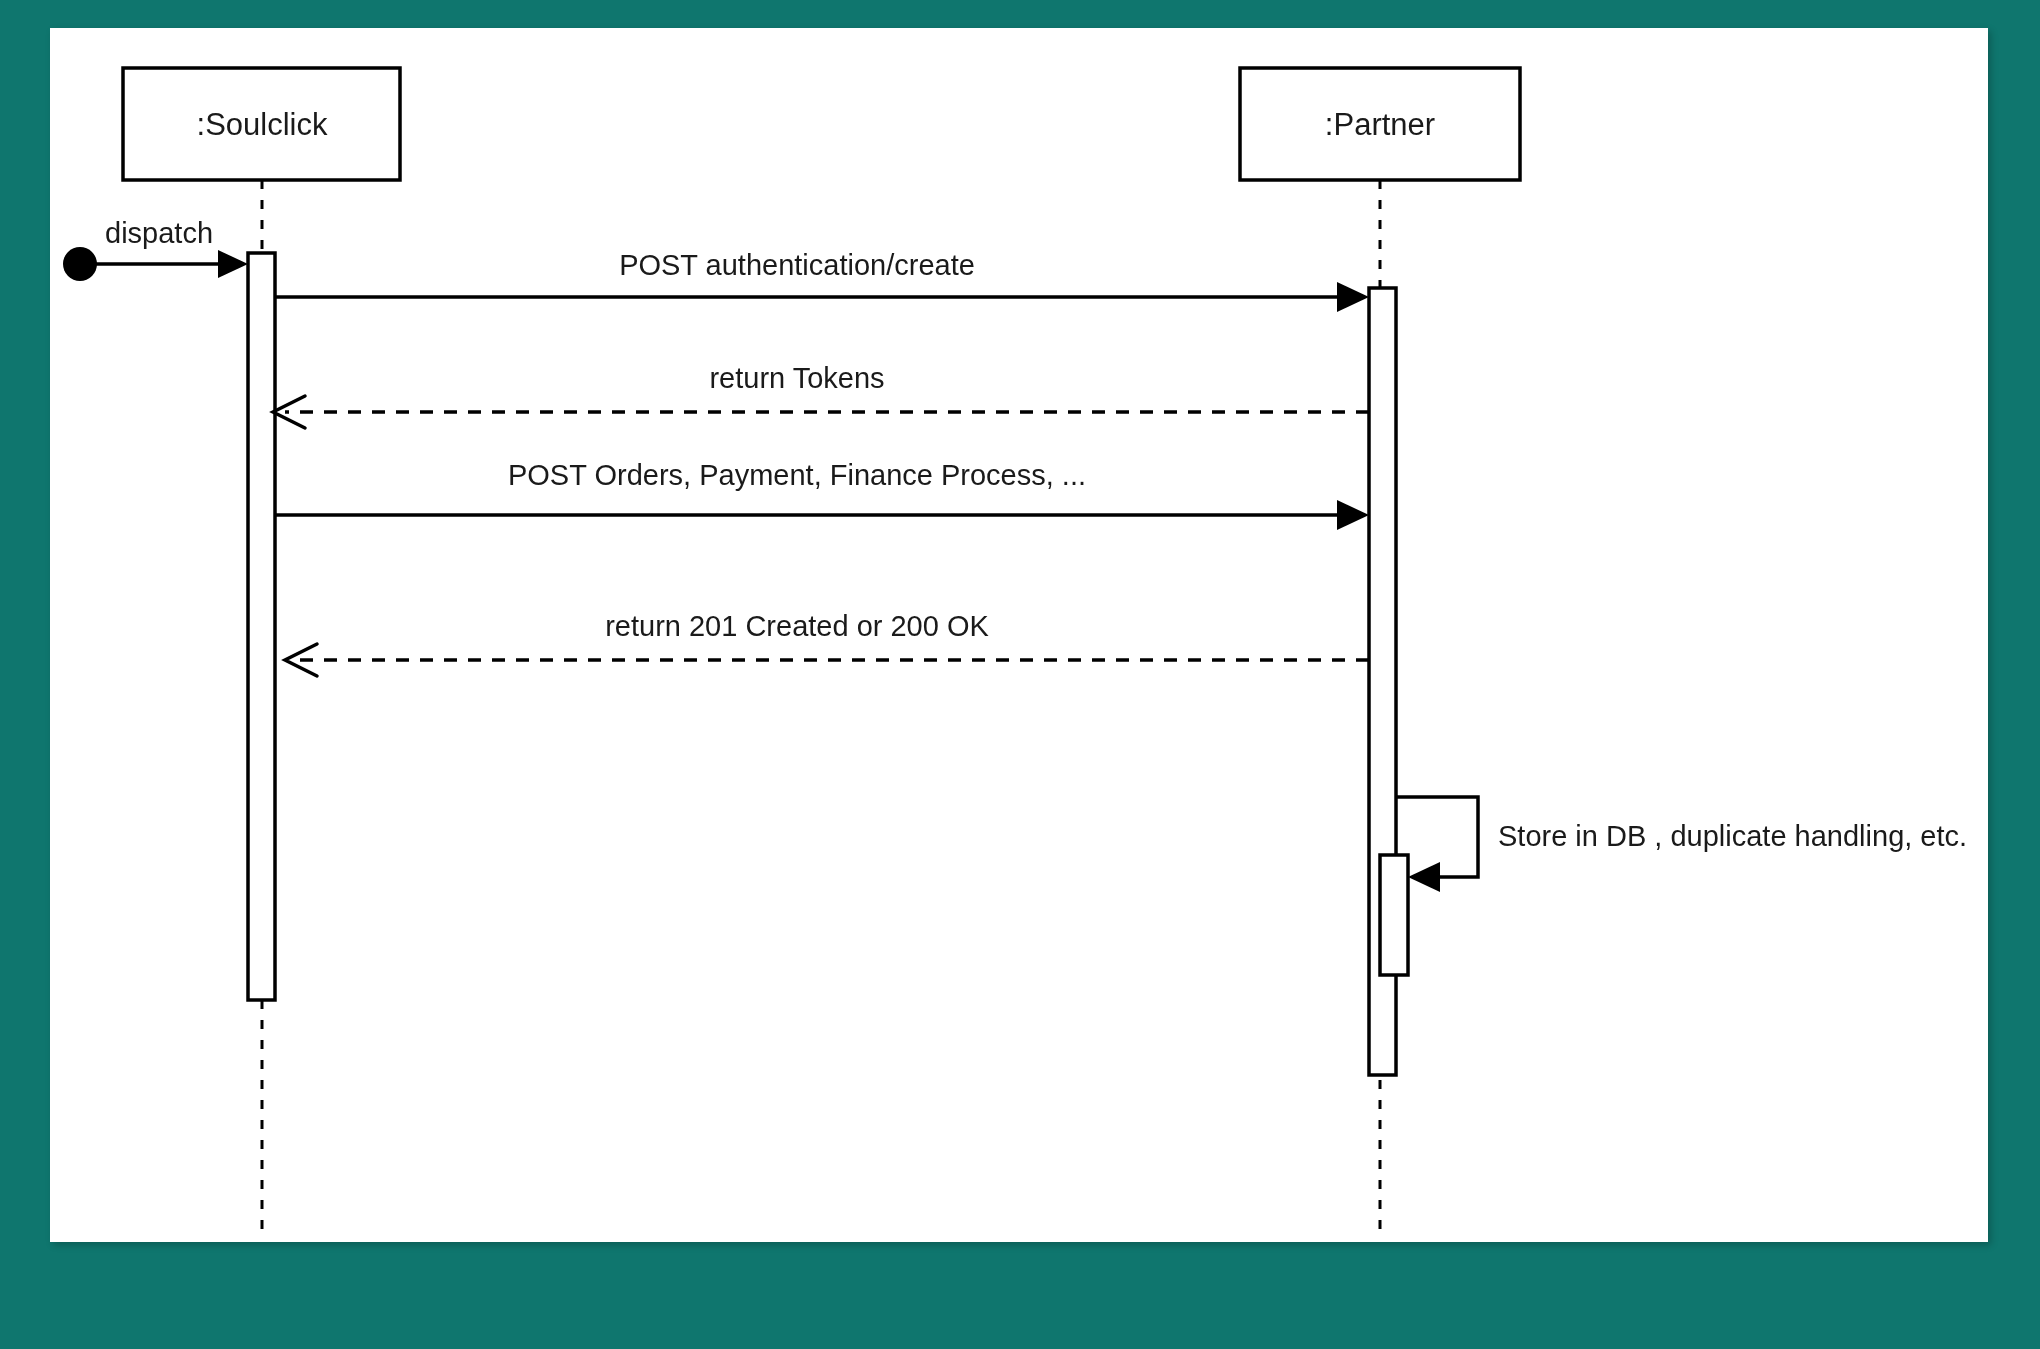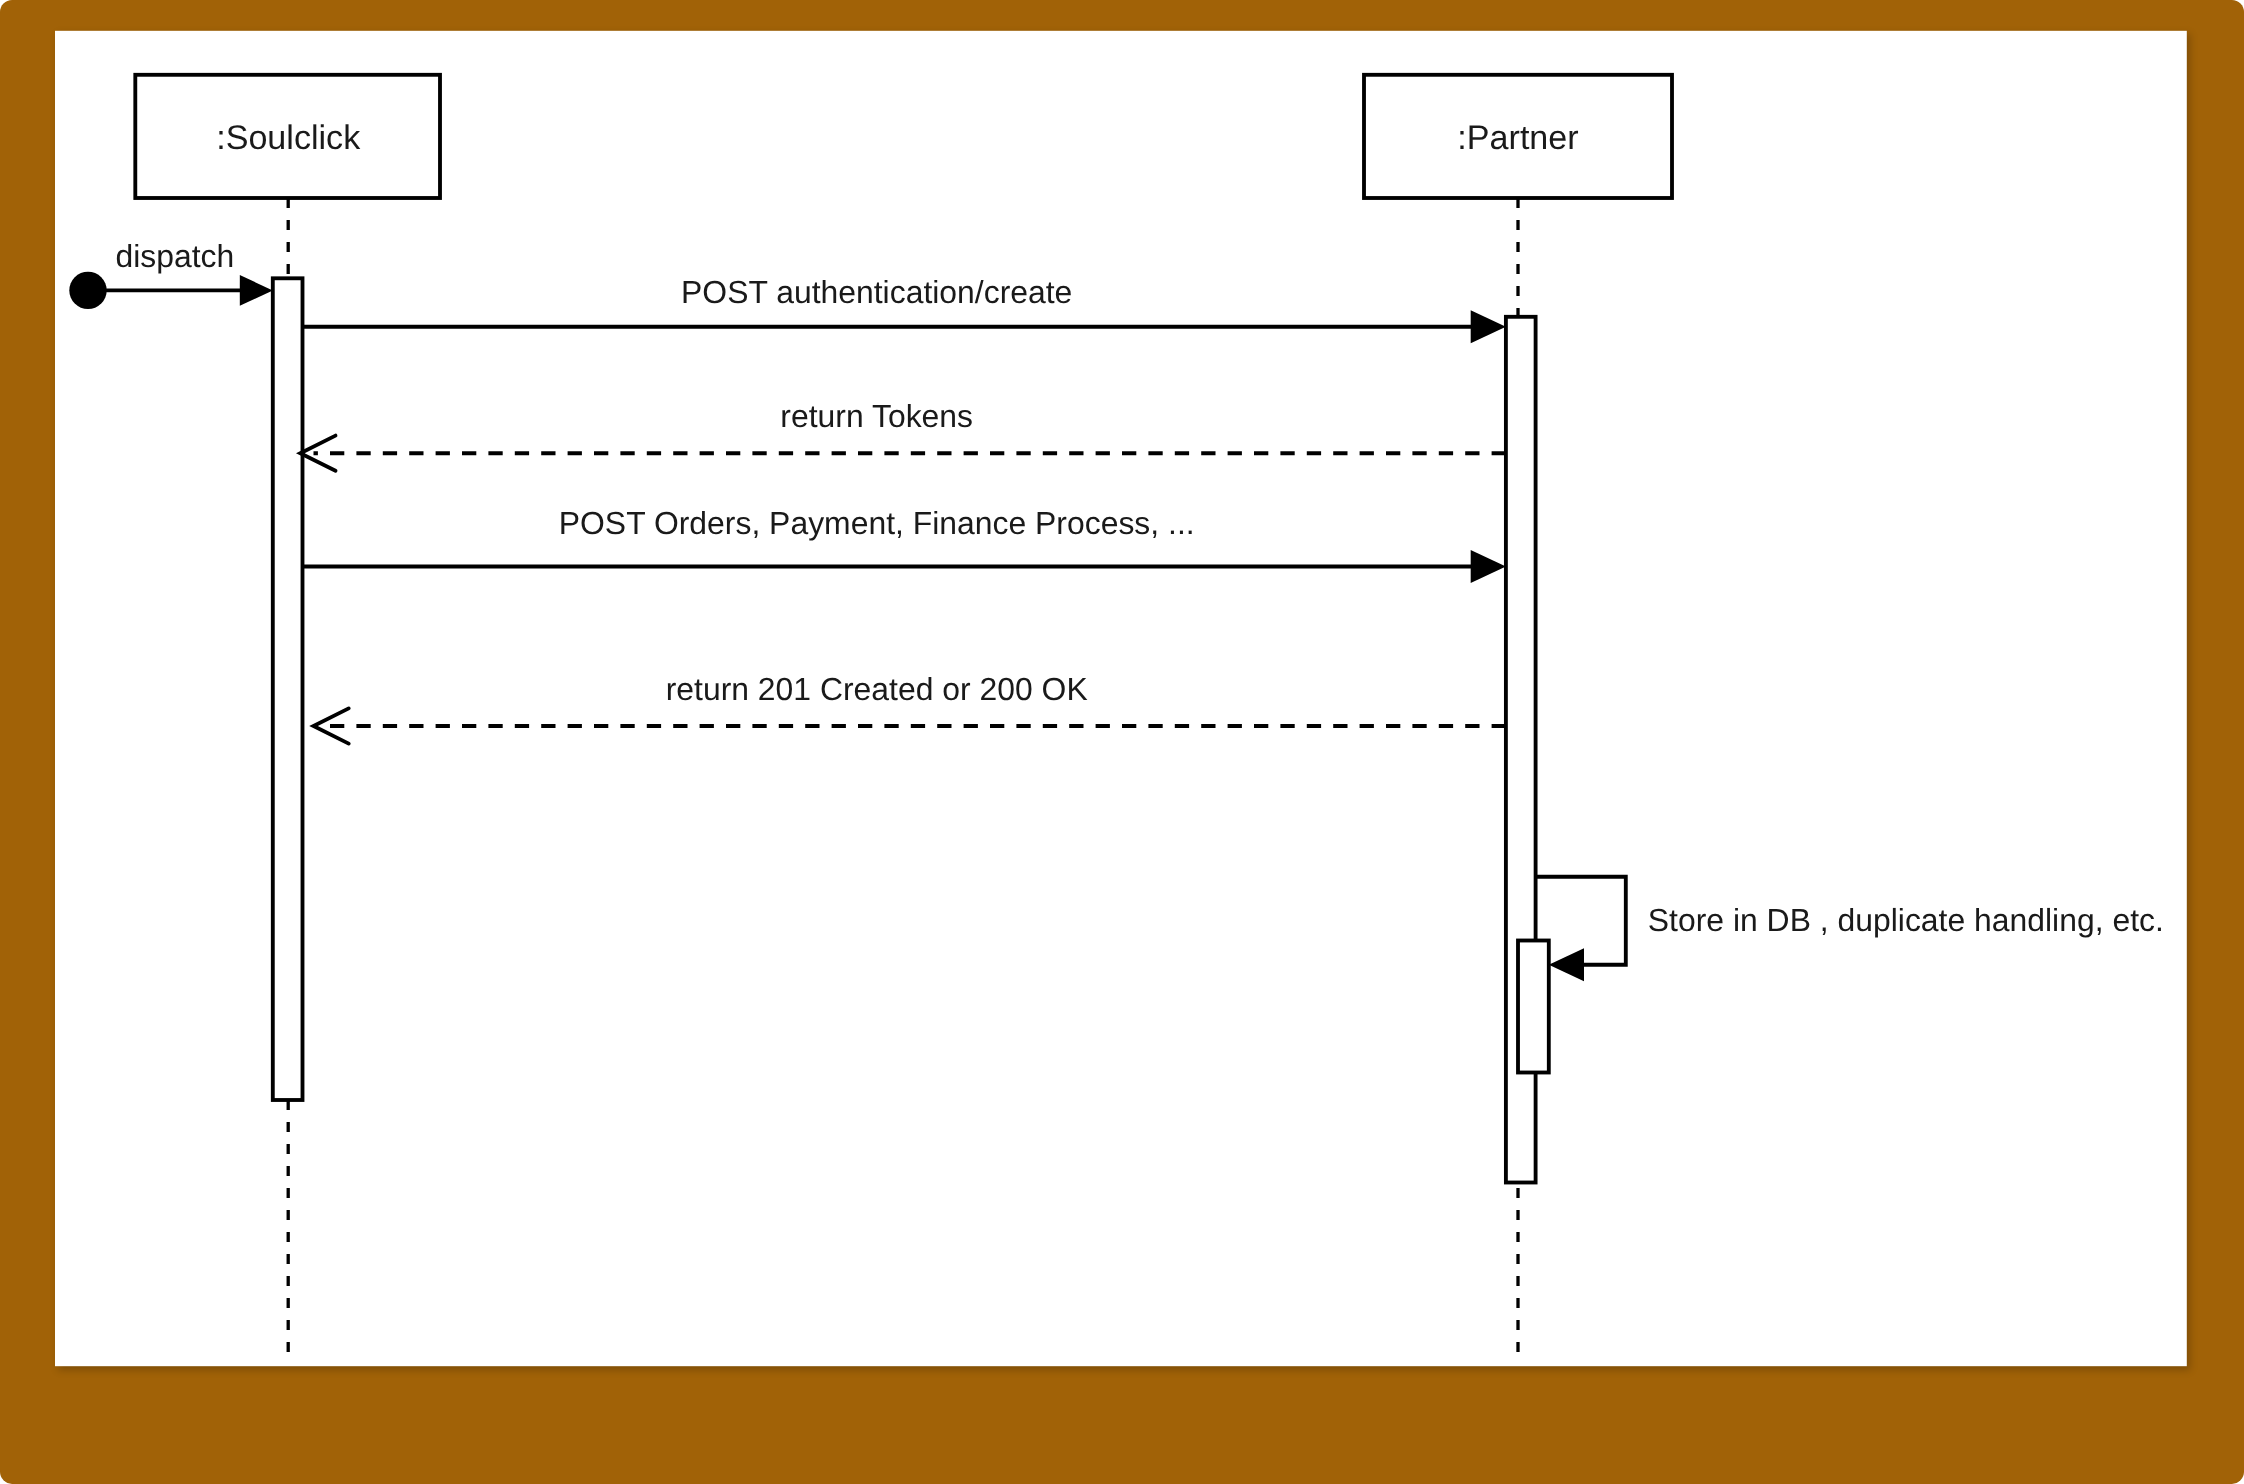--- a/index.html
+++ b/index.html
@@ -11,22 +11,21 @@
   body {
     width: 2040px;
     height: 1349px;
     overflow: hidden;
     font-family: "Liberation Sans", sans-serif;
   }
   #page {
     position: relative;
     width: 2040px;
     height: 1349px;
-    background: #a16207;
-    border-radius: 11px;
+    background: #0f766e;
   }
   
   #canvas {
     position: absolute;
     left: 50px;
     top: 28px;
     width: 1938px;
     height: 1214px;
     background: #ffffff;
     box-shadow: 3px 3px 7px rgba(0,0,0,0.22);

